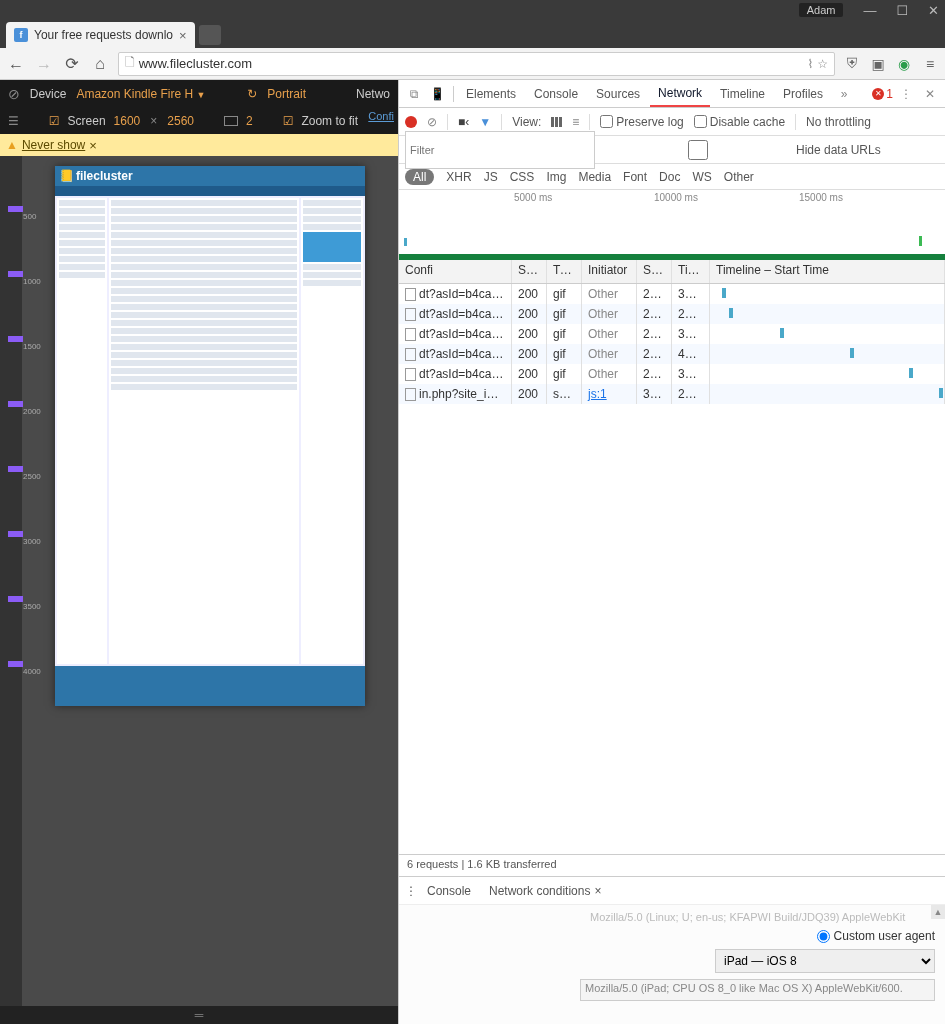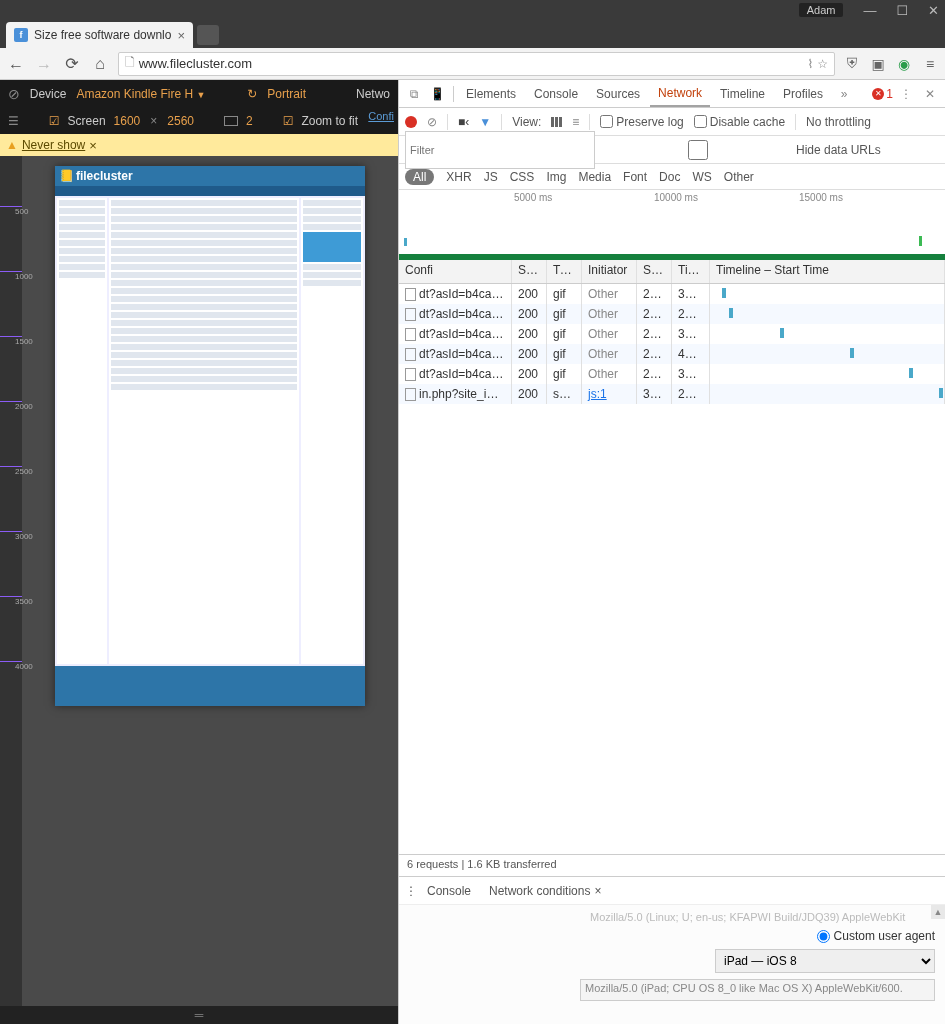--- a/index.html
+++ b/index.html
@@ -33,41 +33,41 @@
 .devbar2 .x{color:#888;margin:0 2px}
 .devbar2 .box{width:14px;height:10px;border:1px solid #888;display:inline-block}
 .configlink{position:absolute;right:4px;top:30px;color:#5b9bd5;text-decoration:underline;font-size:11px;cursor:pointer}
 .warnbar{height:22px;background:#ffea9c;display:flex;align-items:center;padding:0 6px;gap:4px;color:#5c4a00;font-size:11px}
 .warnbar .tri{color:#e8a020}
 .warnbar .msg{flex:1;white-space:nowrap;overflow:hidden;text-overflow:ellipsis}
 .warnbar .never{text-decoration:underline;cursor:pointer}
 .warnbar .close{cursor:pointer;font-size:13px}
 .rulerframe{flex:1;display:flex;background:#444;position:relative}
 .ruler-v{width:22px;background:#333;position:relative}
-.ruler-v .tick{position:absolute;left:0;right:0;border-top:1px solid #8b5cf6;font-size:8px;color:#aaa;padding-left:15px}
+.ruler-v .tick{position:absolute;left:8px;right:0;border-top:6px solid #8b5cf6;font-size:8px;color:#aaa;padding-left:15px}
 .viewport{flex:1;background:#4a4a4a;display:flex;align-items:flex-start;justify-content:center;padding:10px 6px;overflow:hidden}
 .webshot{width:310px;height:540px;background:#fff;box-shadow:0 0 8px rgba(0,0,0,.5);display:flex;flex-direction:column;font-size:5px}
 .ws-top{height:20px;background:#2d75a8;display:flex;align-items:center;padding:0 4px;color:#fff;font-size:7px;font-weight:bold}
 .ws-nav{height:10px;background:#1f5a8a}
 .ws-body{flex:1;display:flex;gap:2px;padding:2px;background:#eef}
 .ws-col{background:#fff;padding:2px}
 .ws-col.left{width:50px}
 .ws-col.mid{flex:1}
 .ws-col.right{width:62px}
 .ws-block{height:6px;background:#e0e6ee;margin-bottom:2px}
 .ws-blue{height:30px;background:#3e9bd6;margin-bottom:2px}
 .ws-foot{height:40px;background:#2d75a8}
 .dragbar{height:18px;background:#222;display:flex;align-items:center;justify-content:center;color:#888;margin-top:auto}
 .right-pane{flex:1;background:#fff;display:flex;flex-direction:column;border-left:1px solid #ccc}
 .dt-tabs{height:28px;border-bottom:1px solid #ccc;display:flex;align-items:center;padding:0 4px;gap:2px;font-size:12px;color:#555}
 .dt-icon{width:22px;text-align:center;color:#888;cursor:pointer}
 .dt-icon.blue{color:#4a90d9}
 .dt-sep{width:1px;height:16px;background:#ccc;margin:0 2px}
 .dt-tab{padding:0 8px;height:100%;display:flex;align-items:center;cursor:pointer}
-.dt-tab.active{color:#c2410c;border-bottom:2px solid #a3a3a3}
+.dt-tab.active{color:#0f172a;border-bottom:2px solid #ef4444}
 .dt-err{color:#d93025;display:flex;align-items:center;gap:2px;margin-left:auto}
 .dt-err .circ{width:12px;height:12px;background:#d93025;border-radius:50%;color:#fff;font-size:8px;display:flex;align-items:center;justify-content:center}
 .net-ctrl{height:28px;border-bottom:1px solid #ddd;display:flex;align-items:center;padding:0 6px;gap:10px;color:#555;font-size:11px}
 .net-ctrl .rec{width:12px;height:12px;background:#d93025;border-radius:50%}
 .net-ctrl .ban{color:#888}
 .net-ctrl .cam{color:#444}
 .net-ctrl .funnel{color:#4a90d9}
 .net-ctrl .sep{width:1px;height:16px;background:#ddd}
 .net-ctrl .viewicon{display:inline-flex;gap:1px}
 .net-ctrl .viewicon span{width:3px;height:10px;background:#666}
@@ -109,21 +109,21 @@
 <div class="titlebar">
   <span class="user">Adam</span>
   <span class="win-btn">—</span>
   <span class="win-btn">☐</span>
   <span class="win-btn">✕</span>
 </div>
 
 <div class="tabstrip">
   <div class="tab">
     <span class="favicon">f</span>
-    <span class="title">Size free software downlo</span>
+    <span class="title">Your free requests downlo</span>
     <span class="close">×</span>
   </div>
   <div class="new-tab"></div>
 </div>
 
 <div class="toolbar">
   <span class="nav-btn">←</span>
   <span class="nav-btn dim">→</span>
   <span class="nav-btn">⟳</span>
   <span class="nav-btn">⌂</span>

